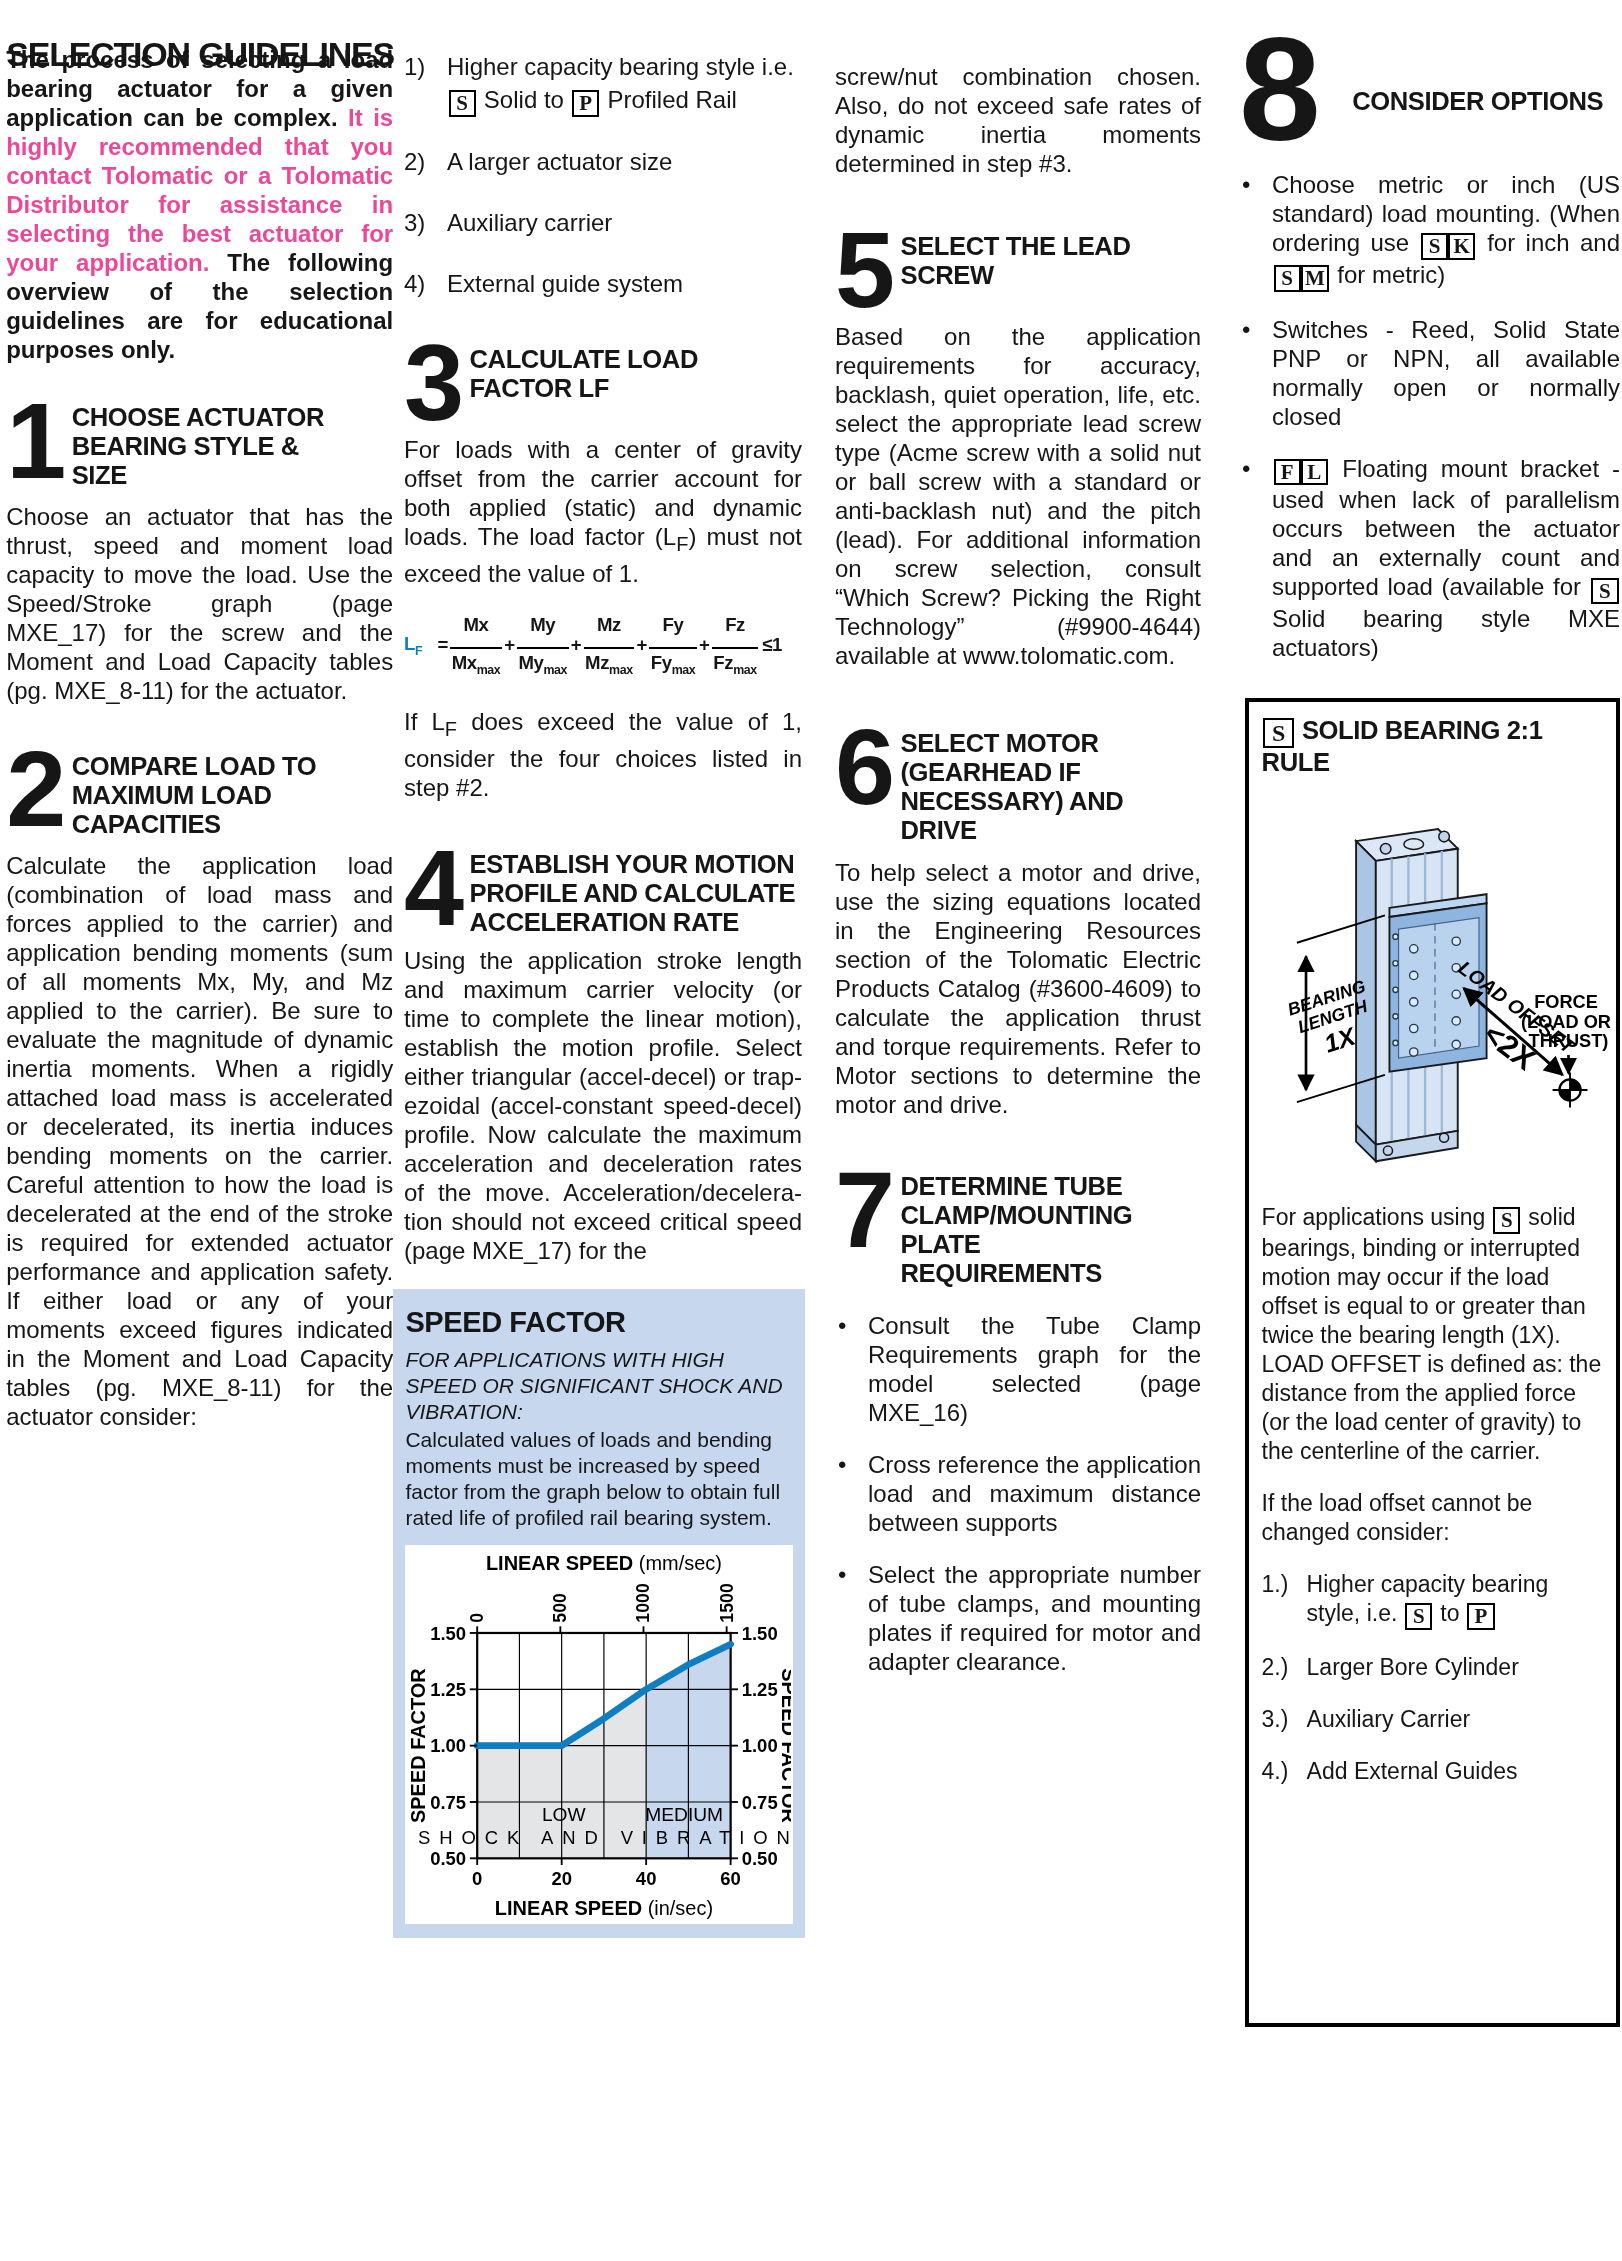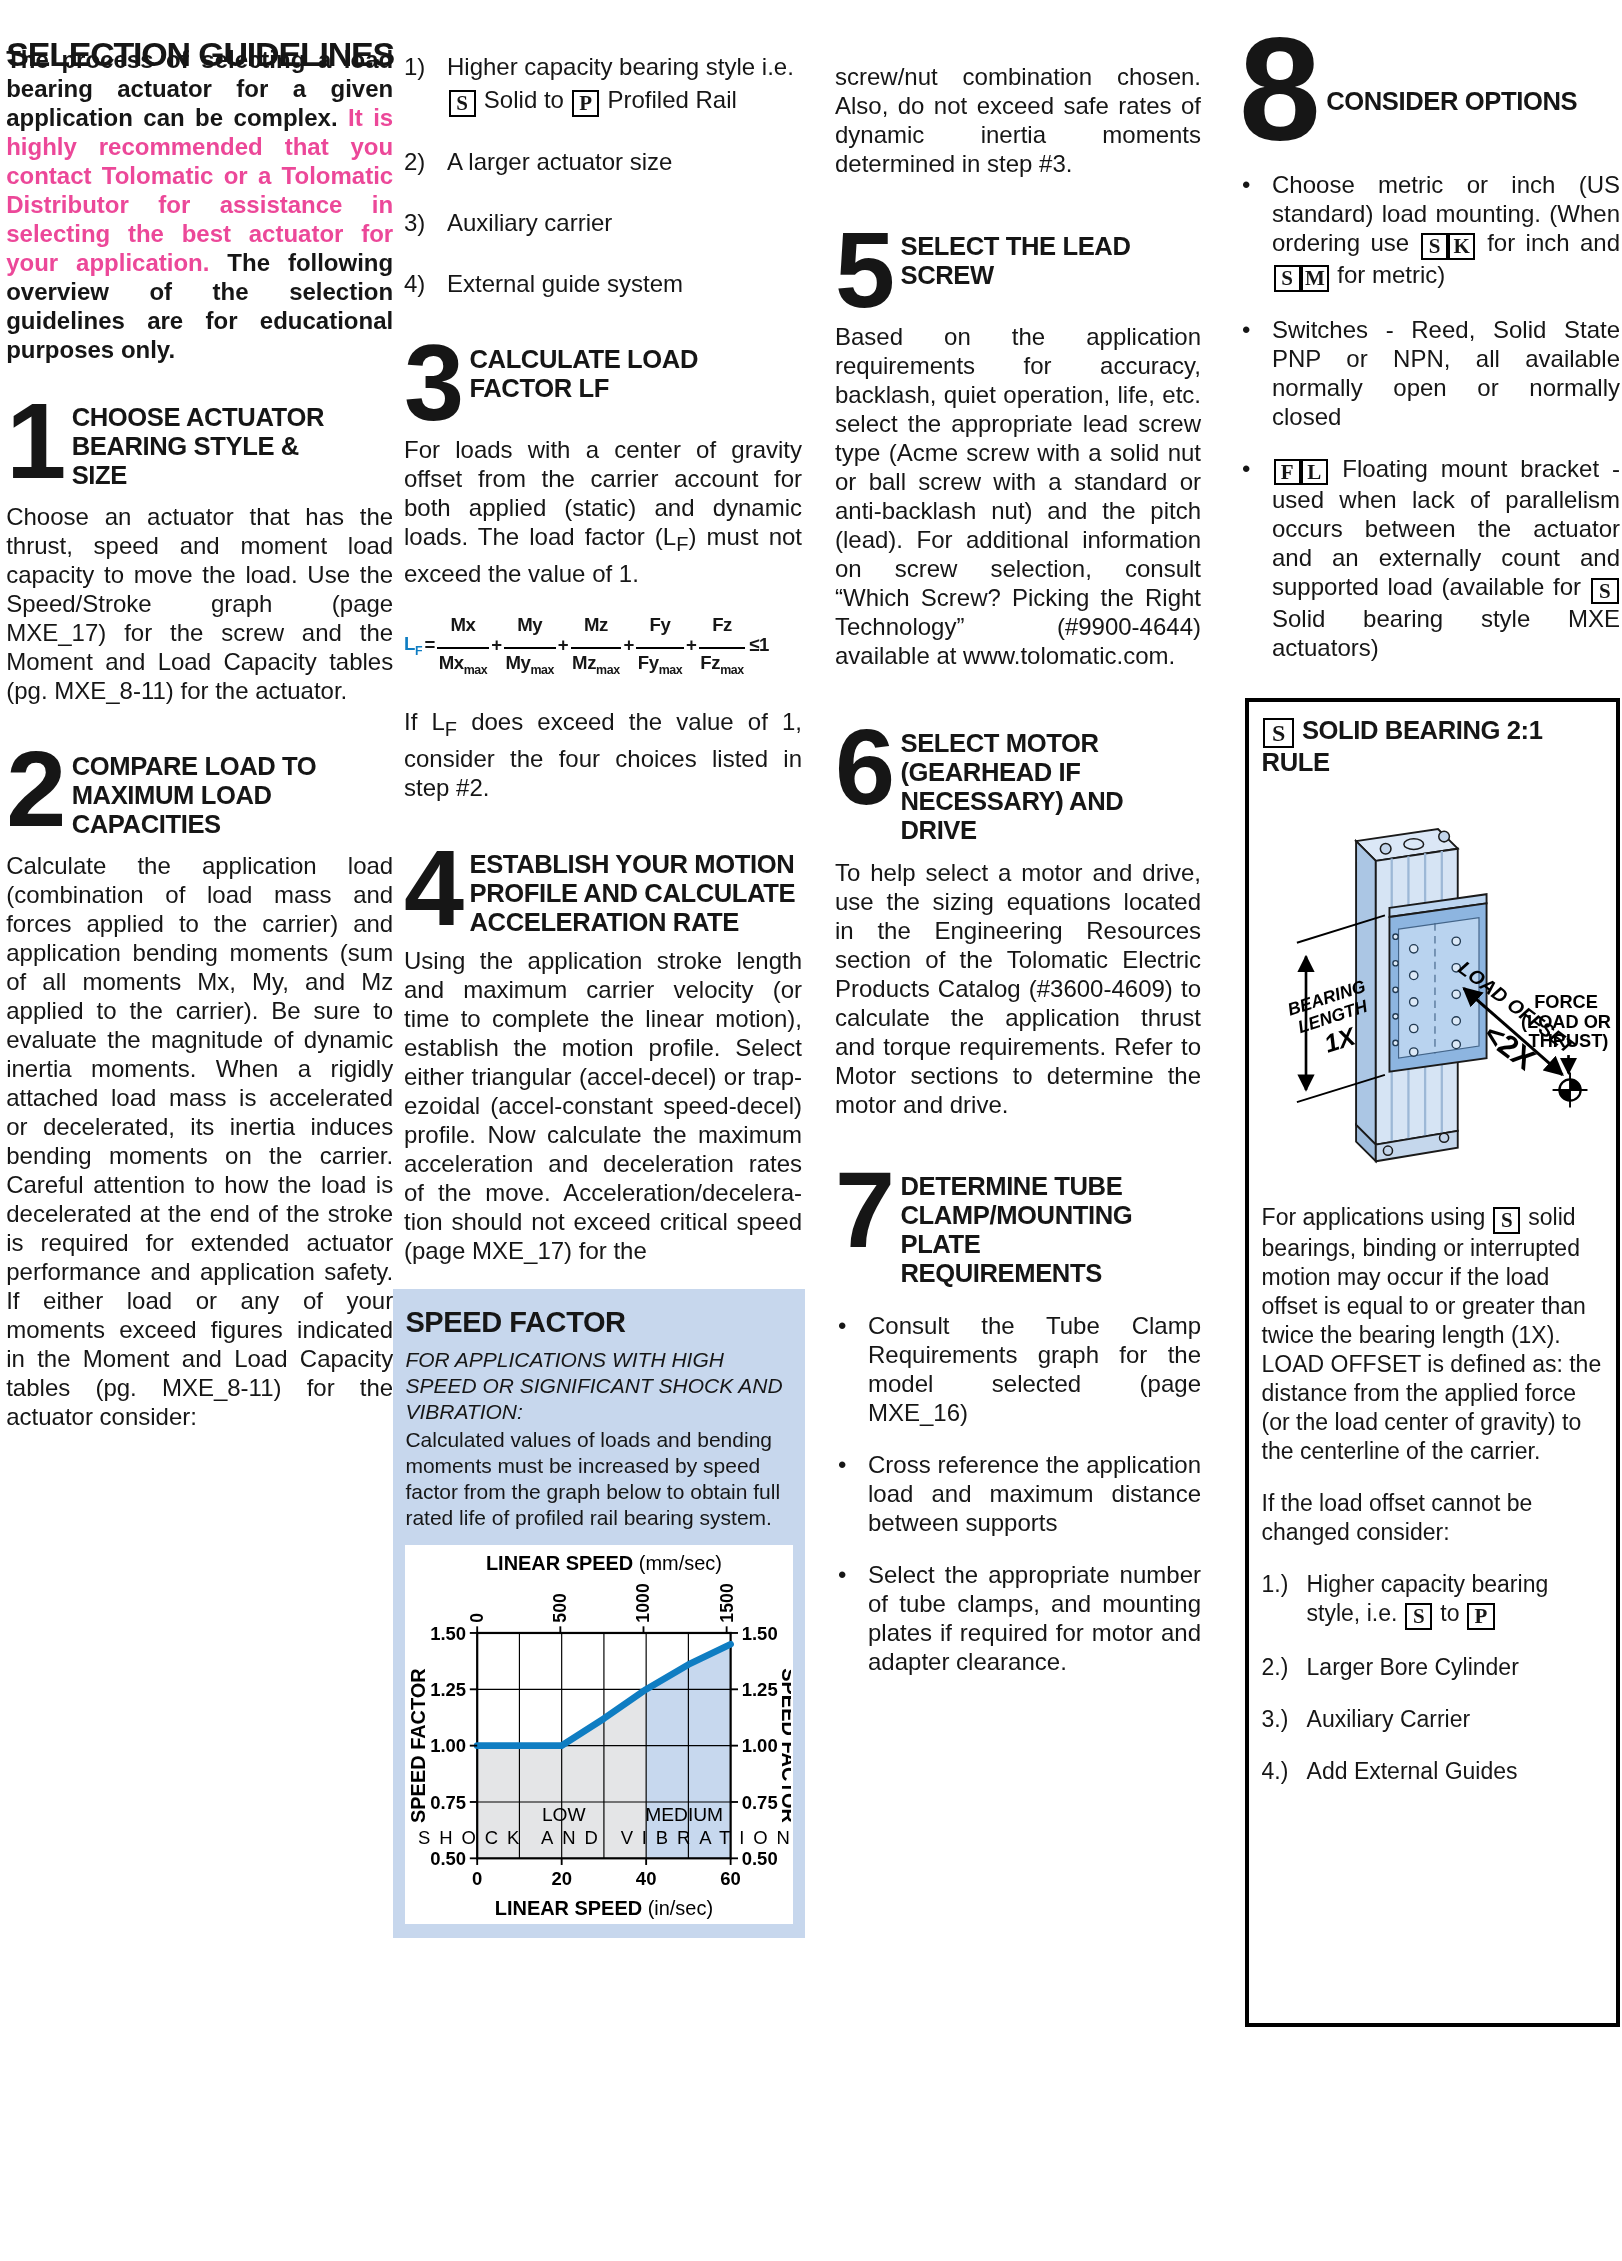--- a/index.html
+++ b/index.html
@@ -30,21 +30,21 @@
   .choices li{position:relative;padding-left:43px;margin-top:28px;font-size:24px;line-height:33px;}
   .choices .mk{position:absolute;left:0;}
   .bullets li{position:relative;padding-left:33px;margin-top:23px;font-size:24px;line-height:29px;text-align:justify;}
   .bullets .bm{position:absolute;left:3.1px;}
   
   .cbox{display:inline-block;border:2.3px solid #000;font-family:"Liberation Serif",serif;font-weight:700;
         font-size:21px;line-height:22.5px;min-width:18.6px;padding:0 2.3px;text-align:center;vertical-align:-2.3px;margin:0 1.5px;}
   .cbox.lg{font-size:24px;line-height:26px;min-width:22px;}
   
   .formula{margin-top:26px;display:flex;align-items:center;font-weight:bold;font-size:18.6px;letter-spacing:-0.4px;}
-  .formula .lf{color:#0f7dc2;margin-right:0;}
+  .formula .lf{color:#0f7dc2;margin-right:13px;}
   .formula sub{font-size:12.4px;}
   .formula .op{margin:0 2.3px;}
   .frac{display:inline-flex;flex-direction:column;align-items:center;gap:9px;}
   .frac .num{padding:0 4.6px 2.3px;}
   .frac .den{border-top:2.3px solid #000;padding:2.3px 1.5px 0;white-space:nowrap;}
   .formula .rhs{margin-left:3.9px;}
   
   #speed-box{margin-left:-11px;width:412px;box-sizing:border-box;background:#c7d7ed;padding:17px 12.4px 14px;margin-top:20px;}
   #speed-box .sf-title{font-size:29px;font-weight:800;letter-spacing:-0.4px;}
   #speed-box .sf-sub{font-style:italic;font-size:21px;line-height:26px;margin-top:7.7px;}
@@ -63,21 +63,21 @@
   .mt-step2{margin-top:43px;}
   .mt-choices{margin-top:50px;}
   .mt-step3{margin-top:42px;}
   .mt-if{margin-top:31px;}
   .mt-step4{margin-top:45px;}
   .mt-cont{margin-top:62px;}
   .mt-step5{margin-top:51px;}
   .mt-step6{margin-top:56px;}
   .mt-step7{margin-top:50px;}
   .mt-step8{margin-top:31px;}
-  .pt-80{padding-top:56px;width:auto;white-space:nowrap;}
+  .pt-80{padding-top:56px;width:auto;white-space:nowrap;margin-left:26px;}
   svg text{font-family:"Liberation Sans",sans-serif;}
 </style>
 </head>
 <body>
 
 <div id="page">
 
   <h1 id="page-title">SELECTION GUIDELINES</h1>
 
   <div class="col" id="col1">

